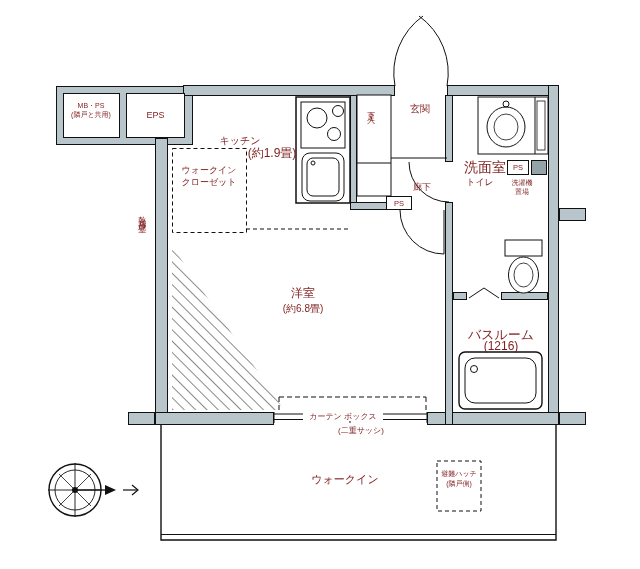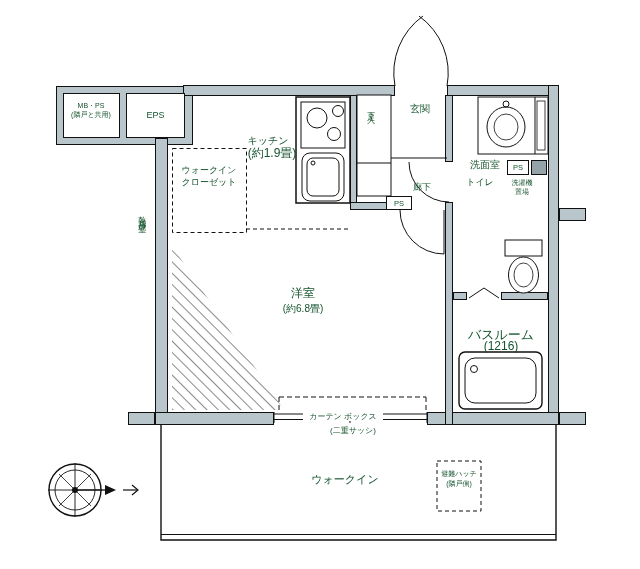--- a/index.html
+++ b/index.html
@@ -1,17 +1,17 @@
 <!DOCTYPE html>
 <html><head>
 <meta charset="utf-8">
 <style>
   html,body{margin:0;padding:0;background:#fff;}
   .plan{position:relative;width:640px;height:569px;background:#fff;overflow:hidden;
-        font-family:"Liberation Sans",sans-serif;color:#14532d;}
+        font-family:"Liberation Sans",sans-serif;color:#7f1d1d;}
   .wall{position:absolute;background:#b8c5ca;border:1px solid #111;box-sizing:border-box;z-index:2;}
   .cell{position:absolute;background:#fff;border:1px solid #111;box-sizing:border-box;z-index:3;}
   .lbl{position:absolute;text-align:center;line-height:1.15;white-space:nowrap;z-index:6;}
   .vert{writing-mode:vertical-rl;text-orientation:upright;letter-spacing:2px;}
   .psbox{position:absolute;border:1px solid #111;background:#fff;display:flex;align-items:center;
          justify-content:center;box-sizing:border-box;z-index:6;font-size:7.5px;}
   .darkbox{position:absolute;background:#93a3a8;border:1px solid #111;box-sizing:border-box;z-index:5;}
   svg.overlay{position:absolute;left:0;top:0;z-index:4;}
   .whitebg{background:#fff;padding:0 2px;margin-top:28px;}
 </style>
@@ -148,44 +148,44 @@
         <line x1="76" y1="28" x2="90" y2="28" stroke-width="1.2"></line>
         <path d="M85,23 L91,28 L85,33" stroke-width="1.2"></path>
       </g>
     </g>
   </svg>
 
   <div class="lbl" style="left:62px;top:102px;width:58px;font-size:7px">MB・PS</div>
   <div class="lbl" style="left:58px;top:111px;width:66px;font-size:7px">(隣戸と共用)</div>
   <div class="lbl" style="left:126px;top:110px;width:59px;font-size:9px">EPS</div>
 
-  <div class="lbl" style="left:228px;top:135px;width:80px;font-size:10px">キッチン</div>
+  <div class="lbl" style="left:200px;top:135px;width:80px;font-size:10px">キッチン</div>
   <div class="lbl" style="left:232px;top:147px;width:80px;font-size:12px">(約1.9畳)</div>
 
   <div class="lbl" style="left:397px;top:103px;width:46px;font-size:10px">玄関</div>
   <div class="lbl vert" style="left:366px;top:105px;font-size:8px">下足入</div>
   <div class="lbl" style="left:399px;top:182px;width:46px;font-size:9px">廊下</div>
 
-  <div class="lbl" style="left:455px;top:159px;width:60px;font-size:10px">洗面室</div>
+  <div class="lbl" style="left:455px;top:159px;width:60px;font-size:14px">洗面室</div>
   <div class="lbl" style="left:453px;top:177px;width:54px;font-size:9px">トイレ</div>
 
   <div class="psbox" style="left:386px;top:196px;width:26px;height:14px">PS</div>
   <div class="psbox" style="left:507px;top:160px;width:22px;height:15px">PS</div>
 
   <div class="lbl" style="left:499px;top:179px;width:46px;font-size:7px">洗濯機</div>
   <div class="lbl" style="left:499px;top:188px;width:46px;font-size:7px">置場</div>
 
   <div class="lbl" style="left:173px;top:165px;width:72px;font-size:9px">ウォークイン</div>
   <div class="lbl" style="left:173px;top:177px;width:72px;font-size:9px">クローゼット</div>
 
   <div class="lbl" style="left:258px;top:287px;width:90px;font-size:12px">洋室</div>
   <div class="lbl" style="left:258px;top:303px;width:90px;font-size:10px">(約6.8畳)</div>
 
   <div class="lbl whitebg" style="left:303px;top:384px;width:76px;font-size:8px">カーテン ボックス</div>
-  <div class="lbl" style="left:317px;top:426px;width:72px;font-size:8px">(二重サッシ)</div>
+  <div class="lbl" style="left:325px;top:426px;width:72px;font-size:8px">(二重サッシ)</div>
 
   <div class="lbl" style="left:460px;top:328px;width:82px;font-size:13px">バスルーム</div>
   <div class="lbl" style="left:460px;top:340px;width:82px;font-size:12px">(1216)</div>
 
   <div class="lbl" style="left:298px;top:473px;width:94px;font-size:11px">ウォークイン</div>
 
   <div class="lbl" style="left:438px;top:470px;width:42px;font-size:7px">避難ハッチ</div>
   <div class="lbl" style="left:438px;top:480px;width:42px;font-size:7px">(隣戸側)</div>
 
   <div class="lbl vert" style="left:137px;top:210px;font-size:8px">乾式戸境壁</div>

